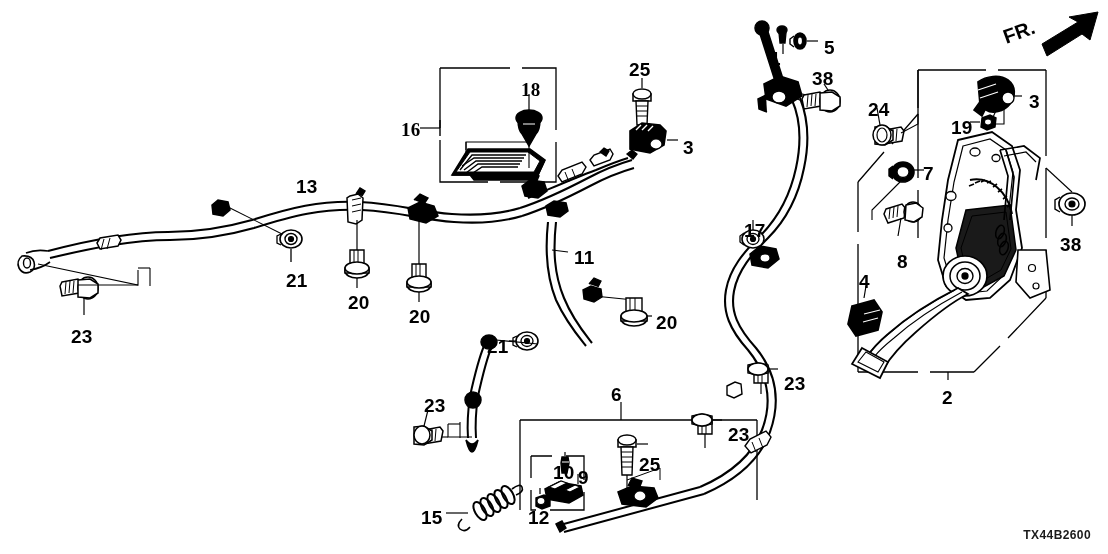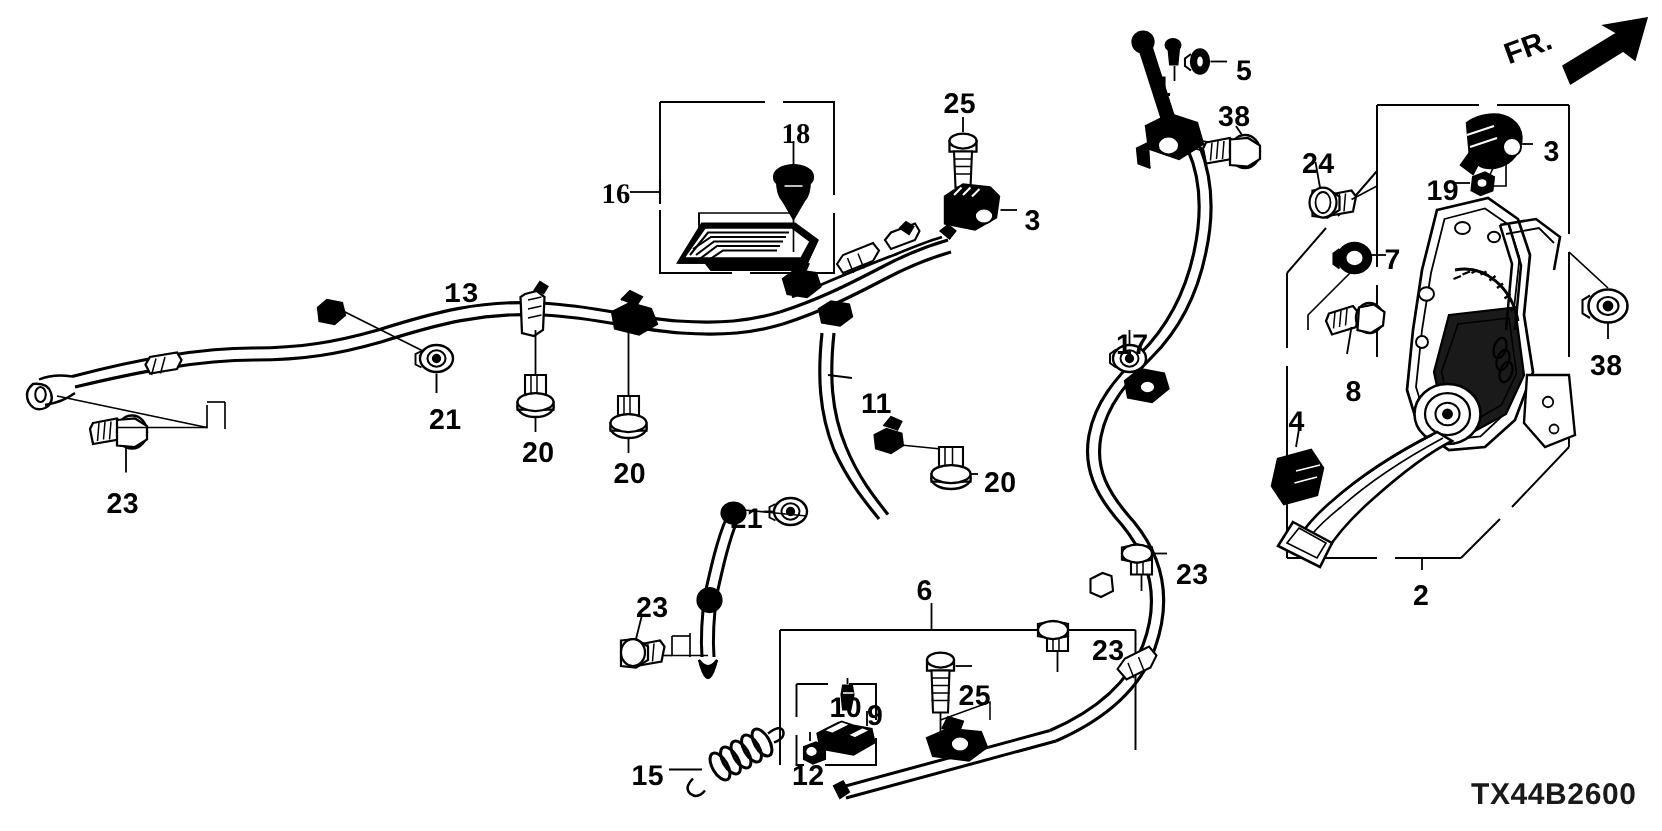--- a/index.html
+++ b/index.html
@@ -30,21 +30,21 @@
     color: #000000;
     line-height: 1;
     white-space: nowrap;
     letter-spacing: 0.2px;
   }
   #part-number {
     position: absolute;
     right: 17px;
     bottom: 12px;
     font-family: "Liberation Sans", sans-serif;
-    font-size: 20px;
+    font-size: 12px;
     font-weight: 700;
     color: #1a1a1a;
     letter-spacing: 0.4px;
   }
   #fr-label {
     position: absolute;
     left: 1000px;
     top: 27px;
     font-family: "Liberation Sans", sans-serif;
     font-size: 20px;
@@ -545,23 +545,23 @@
   <div class="callout" style="left:770px;  top:49px;">1</div>
   <div class="callout" style="left:942px;  top:388px;">2</div>
   <div class="callout" style="left:1029px; top:92px;">3</div>
   <div class="callout" style="left:859px;  top:272px;">4</div>
   <div class="callout" style="left:824px;  top:38px;">5</div>
   <div class="callout" style="left:611px;  top:385px;">6</div>
   <div class="callout" style="left:923px;  top:164px;">7</div>
   <div class="callout" style="left:897px;  top:252px;">8</div>
   <div class="callout" style="left:578px;  top:468px;">9</div>
   <div class="callout" style="left:553px;  top:463px;">10</div>
-  <div class="callout" style="left:574px;  top:248px;margin-top:12px;">11</div>
+  <div class="callout" style="left:574px;  top:248px;">11</div>
   <div class="callout" style="left:528px;  top:508px;">12</div>
-  <div class="callout" style="left:296px;  top:187px;font-family:Liberation Mono, monospace;">13</div>
+  <div class="callout" style="left:296px;  top:177px;">13</div>
   <div class="callout" style="left:683px;  top:138px;">3</div>
   <div class="callout" style="left:421px;  top:508px;">15</div>
   <div class="callout" style="left:401px;  top:120px;font-family:Liberation Serif, serif;">16</div>
   <div class="callout" style="left:744px;  top:221px;">17</div>
   <div class="callout" style="left:521px;  top:80px;font-family:Liberation Serif, serif;">18</div>
   <div class="callout" style="left:951px;  top:118px;">19</div>
   <div class="callout" style="left:348px;  top:293px;">20</div>
   <div class="callout" style="left:409px;  top:307px;">20</div>
   <div class="callout" style="left:656px;  top:313px;">20</div>
   <div class="callout" style="left:286px;  top:271px;">21</div>

